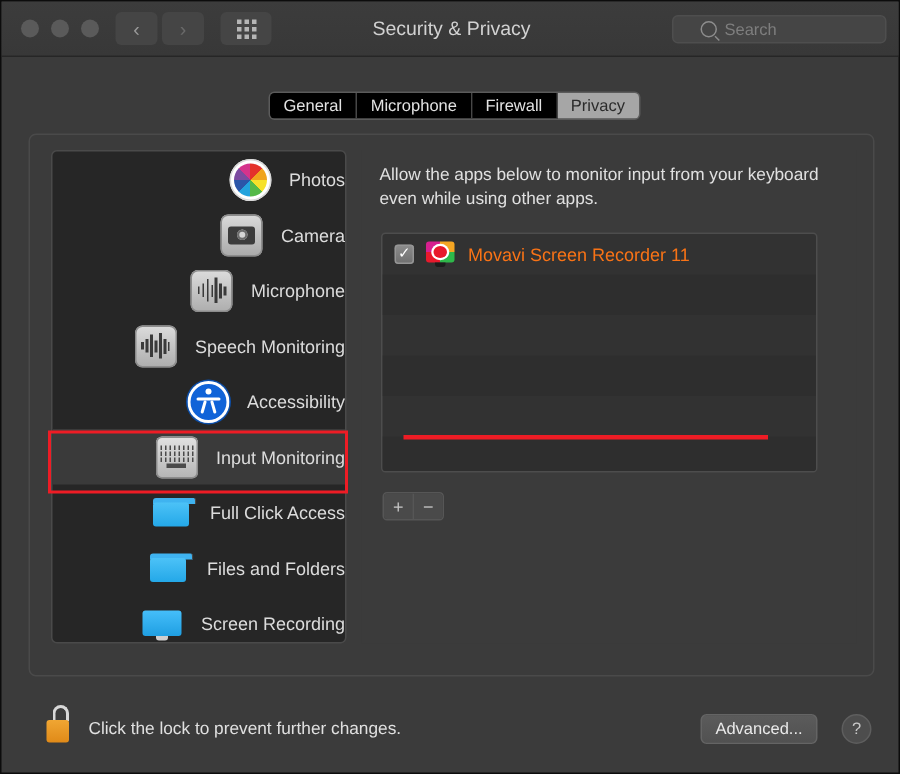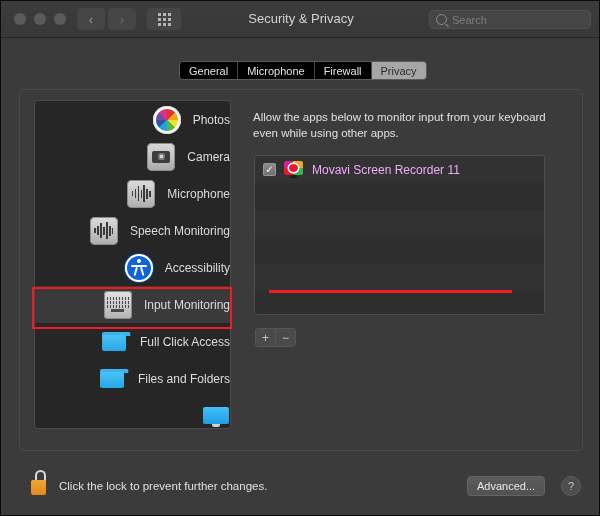--- a/index.html
+++ b/index.html
@@ -87,28 +87,28 @@
     left: 0; top: 10px;
     width: 600px;
     text-align: center;
     font-size: 13px;
     color: #d2d2d2;
   }
 
   #search-field {
     position: absolute;
     right: 10px; top: 9px;
-    width: 162px; height: 19px;
+    width: 143px; height: 19px;
     background: #454545;
     border: 1px solid #4e4e4e;
     border-radius: 4px;
     box-sizing: border-box;
     display: flex;
     align-items: center;
-    padding-left: 6px;
+    padding-left: 18px;
   }
   #search-field .mag {
     width: 9px; height: 9px;
     border: 1.3px solid #8d8d8d;
     border-radius: 50%;
     position: relative;
     flex: none;
   }
   #search-field .mag::after {
     content: "";
@@ -419,21 +419,21 @@
   }
   .app-icon .base {
     position: absolute;
     left: 6px; top: 15px;
     width: 7px; height: 3px;
     background: #1c1c1c;
     border-radius: 0 0 2px 2px;
   }
   .app-name {
     font-size: 12px;
-    color: #f0abfc;
+    color: #f97316;
     margin-left: 9px;
   }
   #app-underline {
     position: absolute;
     left: 28px; top: 190px;
     width: 243px; height: 2.5px;
     background: #ee1c25;
   }
   #addremove {
     position: absolute;
@@ -666,20 +666,21 @@
           <span class="bodyf"></span>
         </span>
       <span class="label">Files and Folders</span>
     </div>
 
     <div class="side-item">
       <span class="sicon ic-display">
           <span class="screen"></span>
           <span class="stand"></span>
         </span>
+      <span class="label">Screen Recording</span>
     </div>
 
   </div>
 
   <div id="annot-box"></div>
 
   <div id="right-panel">
 
     <div id="panel-desc">Allow the apps below to monitor input from your keyboard even while using other apps.</div>
 

